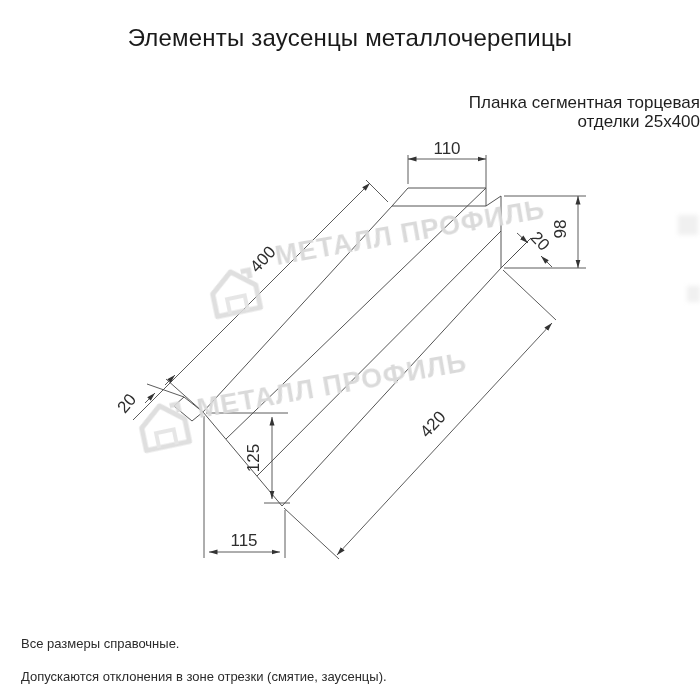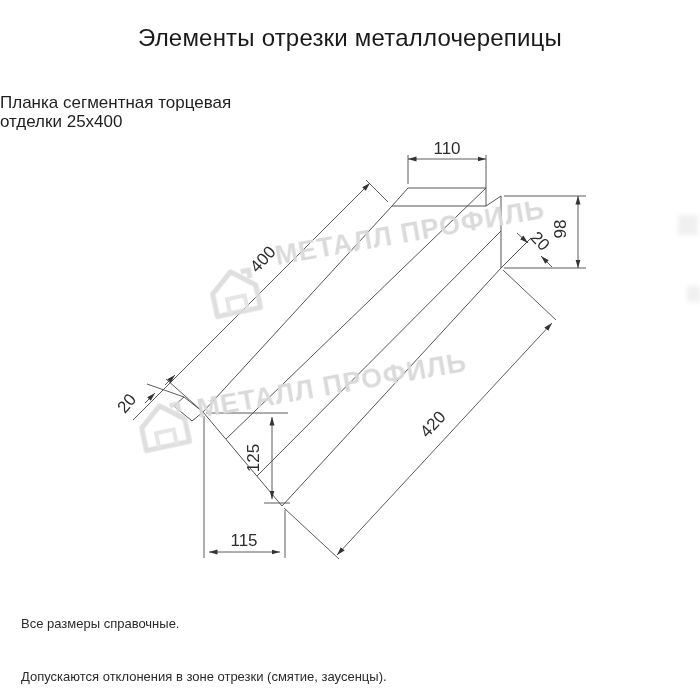--- a/index.html
+++ b/index.html
@@ -1,40 +1,40 @@
 <!DOCTYPE html>
 <html><head>
 <meta charset="utf-8">
 <style>
   html,body{margin:0;padding:0;}
   body{width:700px;height:700px;background:#ffffff;position:relative;overflow:hidden;
        font-family:"Liberation Sans", sans-serif;color:#1c1c1c;}
   .page{position:absolute;inset:0;}
   .title{position:absolute;top:24px;left:0;width:700px;text-align:center;
          font-size:24px;font-weight:400;letter-spacing:.2px;color:#1a1a1a;}
-  .subtitle{position:absolute;top:93px;left:0;width:700px;text-align:left;
+  .subtitle{position:absolute;top:93px;left:0;width:700px;text-align:right;
             font-size:17px;line-height:19px;color:#1f1f1f;}
   .footer{position:absolute;left:21px;font-size:13px;color:#2b2b2b;}
-  .footer.l1{top:616px;}
+  .footer.l1{top:636px;}
   .footer.l2{top:669px;}
   .wm{position:absolute;white-space:nowrap;font-size:27px;font-weight:700;
       letter-spacing:1px;color:#d9d9d9;filter:blur(0.7px);opacity:.95;
       transform:translate(-50%,-50%) rotate(-10deg);z-index:3;pointer-events:none;}
   .wm-logo{position:absolute;transform:translate(-50%,-50%) rotate(-12deg);
            z-index:3;opacity:.9;filter:blur(0.5px);pointer-events:none;}
   svg.drawing{position:absolute;left:0;top:0;z-index:2;}
   svg.drawing text{font-family:"Liberation Sans", sans-serif;font-size:17px;fill:#2e2e2e;}
   .artifact{position:absolute;background:#f0f0f0;filter:blur(2px);z-index:1;}
 </style>
 </head>
 <body>
 
 <div class="page">
 
-  <div class="title">Элементы отрезки металлочерепицы</div>
+  <div class="title">Элементы заусенцы металлочерепицы</div>
 
   <div class="subtitle">
     <div>Планка сегментная торцевая</div>
     <div>отделки 25х400</div>
   </div>
 
   <div class="artifact" style="left:678px;top:215px;width:20px;height:20px;"></div>
   <div class="artifact" style="left:687px;top:286px;width:13px;height:16px;"></div>
 
   <div class="wm" style="left:410px;top:233px;">МЕТАЛЛ ПРОФИЛЬ</div>

